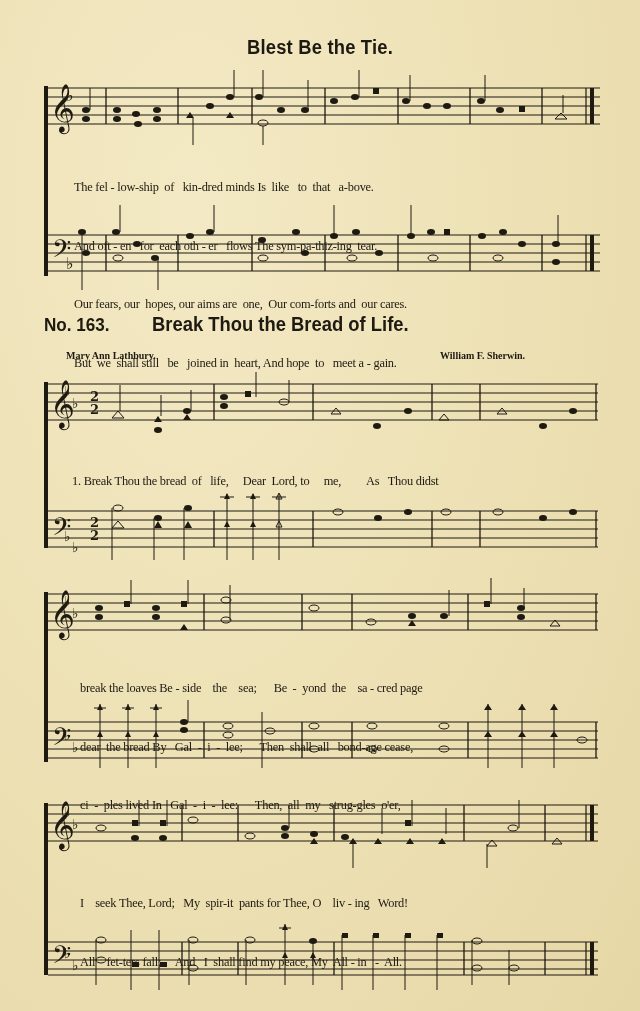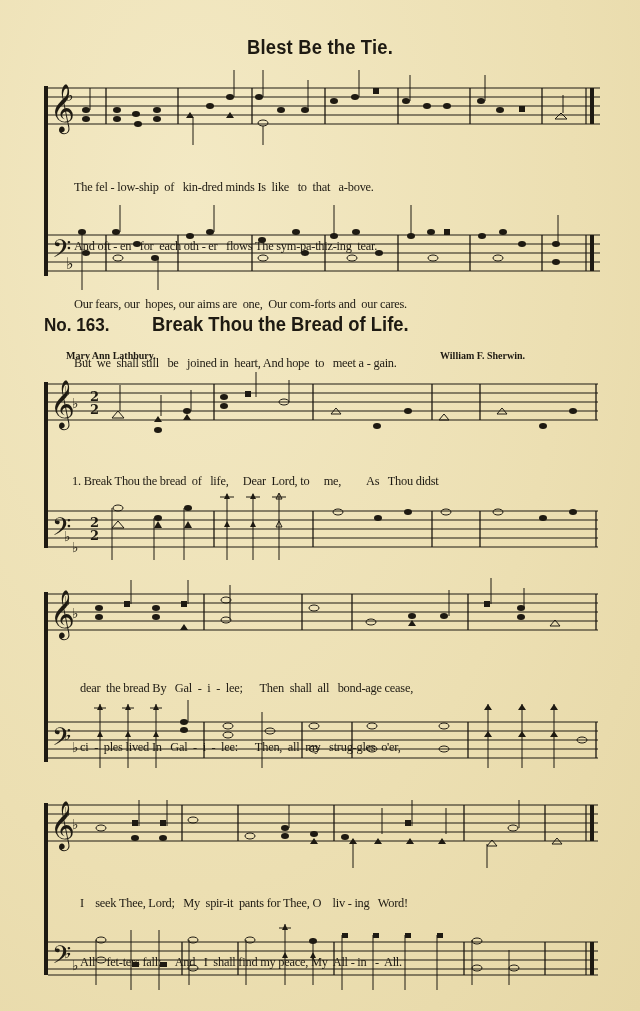--- a/index.html
+++ b/index.html
@@ -476,20 +476,21 @@
 <div class="hymn-num" style="left:44px; top:314px;">No. 163.</div>
 <div class="hymn-title" style="left:152px; top:313px;">Break Thou the Bread of Life.</div>
 <div class="credit" style="left:66px; top:350px;">Mary Ann Lathbury.</div>
 <div class="credit" style="left:440px; top:350px;">William F. Sherwin.</div>
 
 <div class="lyrics" style="left:72px; top:433px;">
   <span class="lyric-line">1. Break Thou the bread  of   life,     Dear  Lord, to     me,         As   Thou didst</span>
 </div>
 
 <div class="lyrics" style="left:80px; top:640px;">
+  <span class="lyric-line">break the loaves Be - side    the    sea;      Be  -  yond  the    sa - cred page</span>
   <span class="lyric-line">dear  the bread By   Gal  -  i  -  lee;      Then  shall  all   bond-age cease,</span>
   <span class="lyric-line">ci  -  ples lived In   Gal  -  i  -  lee:      Then,  all  my   strug-gles  o'er,</span>
 </div>
 
 <div class="lyrics" style="left:80px; top:855px;">
   <span class="lyric-line">I    seek Thee, Lord;   My  spir-it  pants for Thee, O    liv - ing   Word!</span>
   <span class="lyric-line">All    fet-ters fall;     And   I  shall find my peace, My  All - in   -  All.</span>
   
 </div>
 

